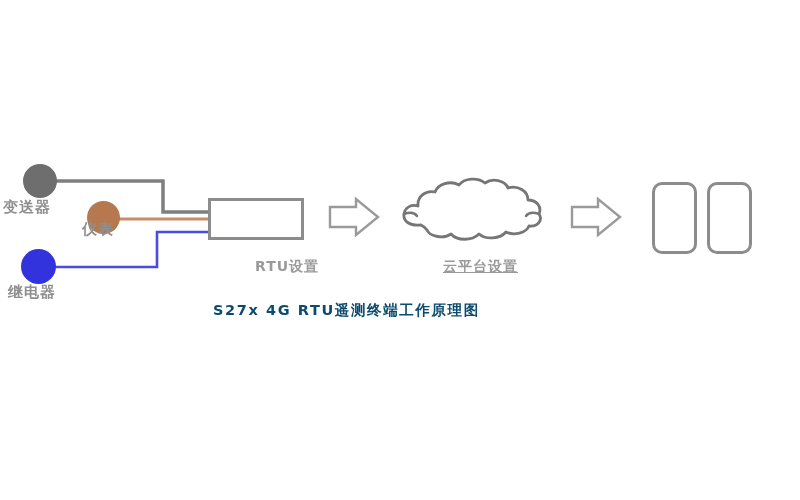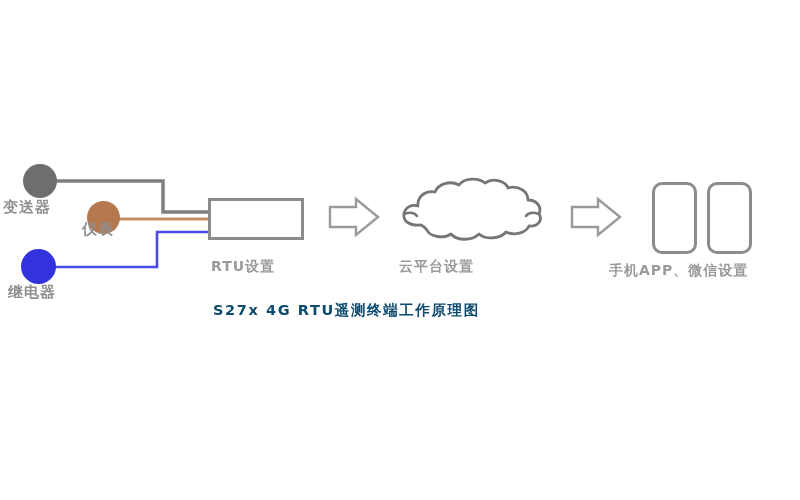--- a/index.html
+++ b/index.html
@@ -28,20 +28,21 @@
     font-family: "DejaVu Sans", "Liberation Sans", sans-serif;
   }
   .label-left {
     font-size: 15px;
     color: #8f8f8f;
   }
   .label-stage {
     font-size: 14px;
     color: #9a9a9a;
     text-align: center;
+    margin-left: 44px;
   }
   .caption {
     position: absolute;
     font-size: 14.5px;
     color: #0c4a6e;
     font-weight: bold;
     letter-spacing: 1.6px;
     white-space: nowrap;
     font-family: "DejaVu Sans", "Liberation Sans", sans-serif;
   }
@@ -113,21 +114,20 @@
   <div class="node-circle" style="left:87px; top:201px; width:33px; height:33px; background:#b5784f;"></div>
   <div class="node-circle" style="left:21px; top:249px; width:35px; height:35px; background:#3333dd;"></div>
 
   <div class="label label-left" style="left:3px; top:198px;">变送器</div>
   <div class="label label-left" style="left:82px; top:220px;">仪表</div>
   <div class="label label-left" style="left:8px; top:283px;">继电器</div>
 
   <div class="rtu-box" style="left:208px; top:198px; width:96px; height:42px;"></div>
   <div class="label label-stage" style="left:211px; top:258px;">RTU设置</div>
 
-  <div class="label label-stage" style="left:399px; top:258px;">云平台设置</div>
+  <div class="label label-stage" style="left:399px; top:258px;text-decoration:underline;">云平台设置</div>
 
   <div class="phone" style="left:652px; top:182px; width:45px; height:72px;"></div>
   <div class="phone" style="left:707px; top:182px; width:45px; height:72px;"></div>
-  <div class="label label-stage" style="left:609px; top:262px;">手机APP、微信设置</div>
 
   <div class="caption" style="left:213px; top:301px;">S27x 4G RTU遥测终端工作原理图</div>
 
 </div>
 
 </body></html>

